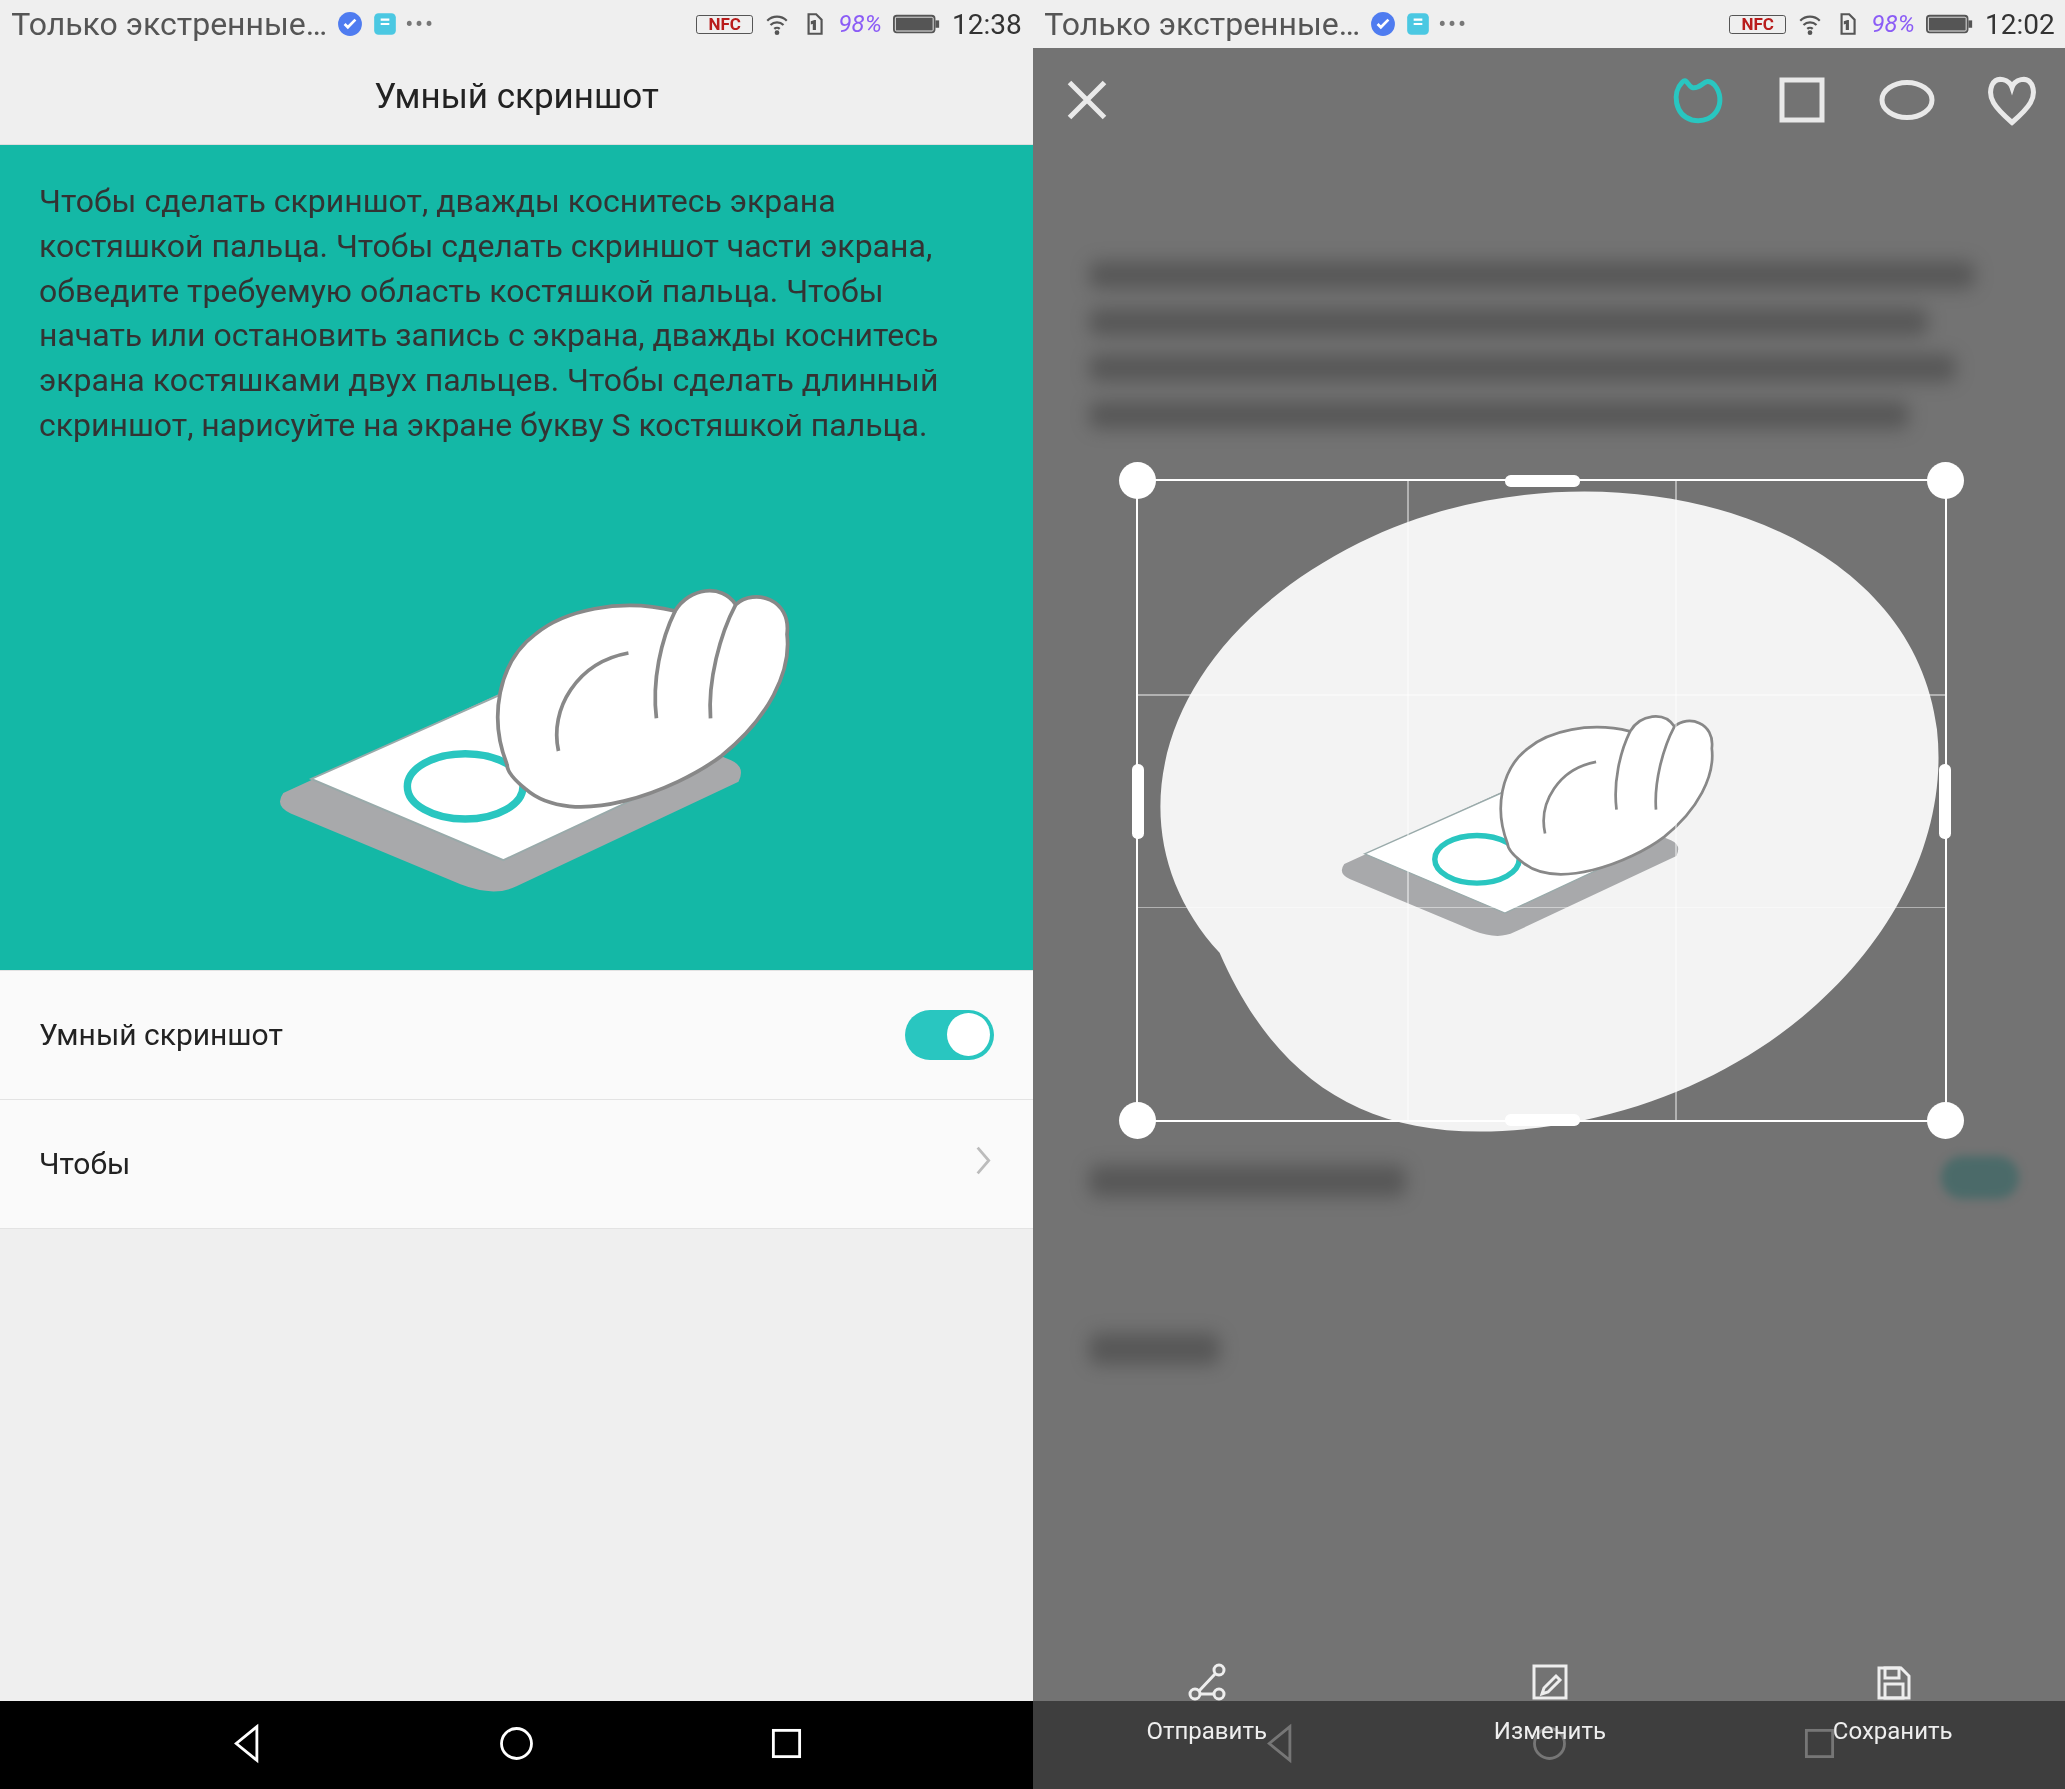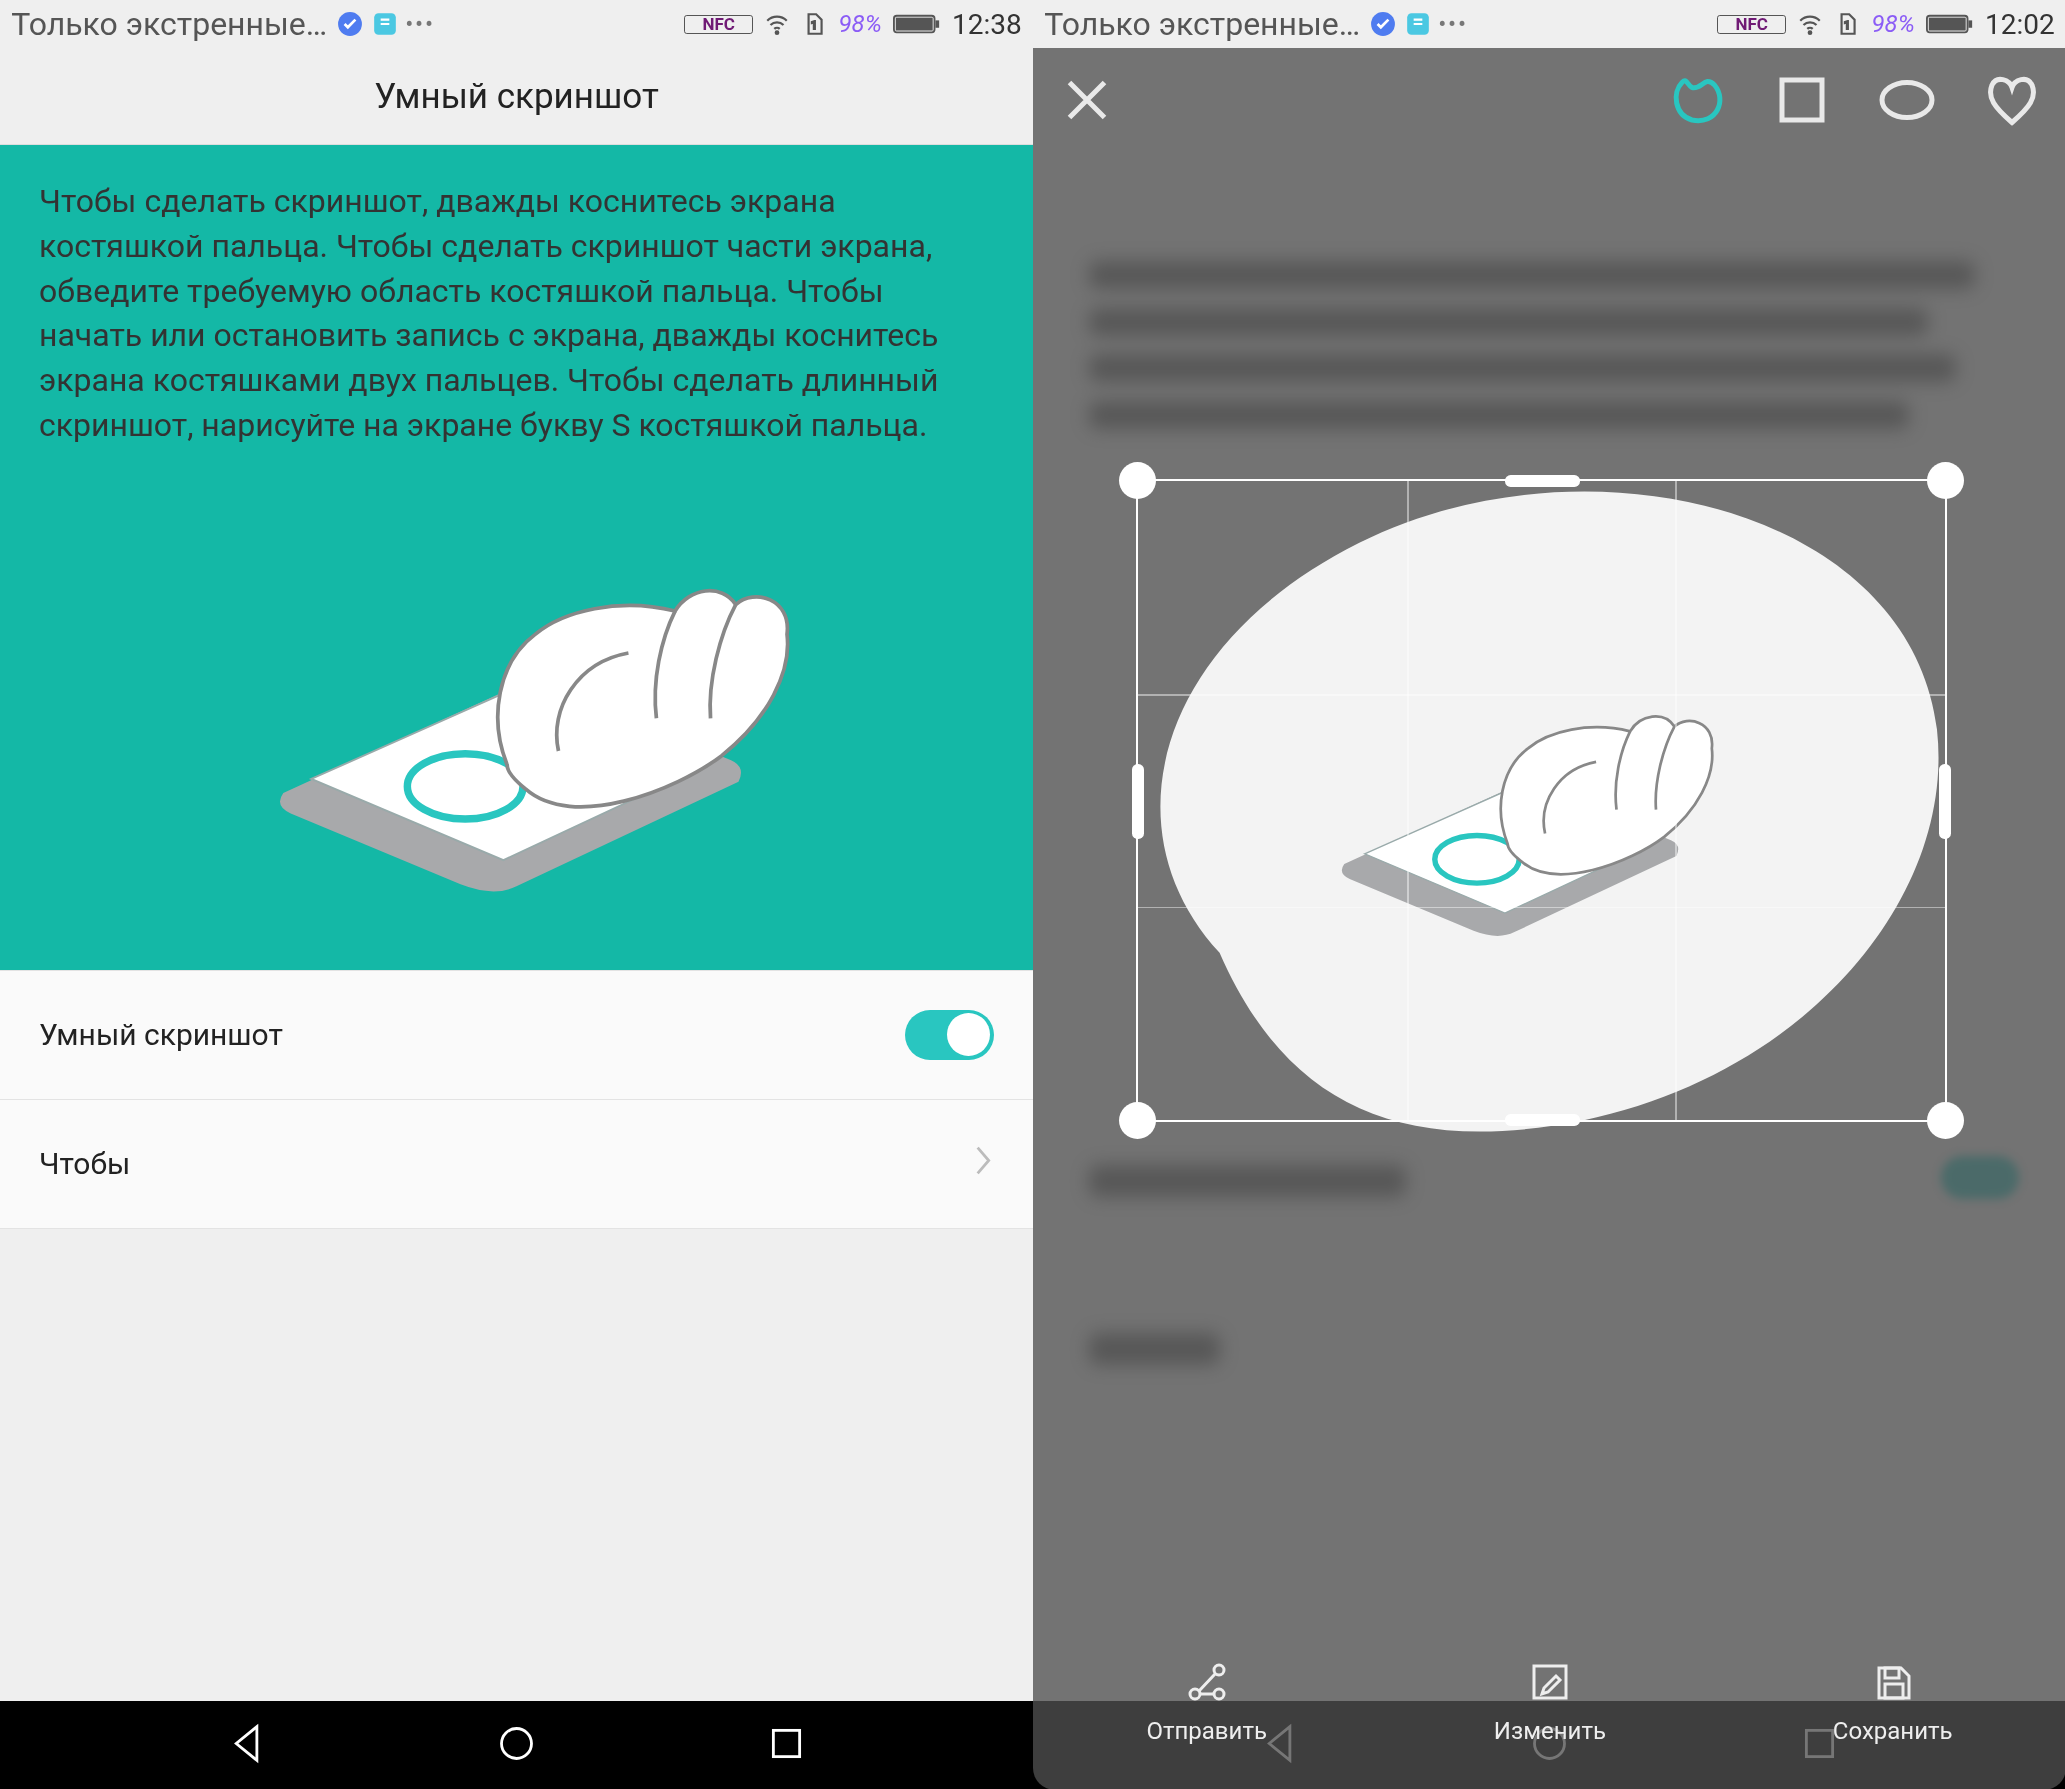--- a/index.html
+++ b/index.html
@@ -24,21 +24,21 @@
     padding: 0 11.2px;
     font-size: 24px;
     color: #555;
     position: relative;
     z-index: 50;
   }
   .statusbar .left-icons { display: flex; align-items: center; gap: 9.3px; }
   .statusbar .net-text { font-size: 32px; color: #555; }
   .statusbar .ic { width: 26px; height: 26px; display: inline-flex; align-items: center; justify-content: center; }
   .statusbar .right { margin-left: auto; display: flex; align-items: center; gap: 11.2px; }
-  .statusbar .nfc { font-size: 17px; font-weight: 700; border: 1.9px solid #555; padding: 0 17px; border-radius: 2.8px; color: #701a75; line-height: 17px; }
+  .statusbar .nfc { font-size: 17px; font-weight: 700; border: 1.9px solid #555; padding: 0 11px; border-radius: 2.8px; color: #b91c1c; line-height: 17px; }
   .statusbar .time { font-size: 28px; color: #333; }
   .statusbar .batt-text { font-size: 24px; color: #8b5cf6; font-style: italic; }
 
   
   .titlebar {
     height: 97px;
     background: #efefef;
     display: flex;
     align-items: center;
     justify-content: center;
@@ -97,21 +97,20 @@
   .navbar svg { width: 45px; height: 45px; }
 
   
   .overlay {
     position: absolute;
     top: 0; left: 0; right: 0; bottom: 0;
     background: rgba(80,80,80,0.78);
     z-index: 40;
     display: flex;
     flex-direction: column;
-    border-radius: 22px;
   }
   .overlay-pad { height: 48px; }
   .tool-row {
     height: 103px;
     display: flex;
     align-items: center;
     padding: 0 24px;
     gap: 45px;
   }
   .tool-row .tool-spacer { flex: 1; }

